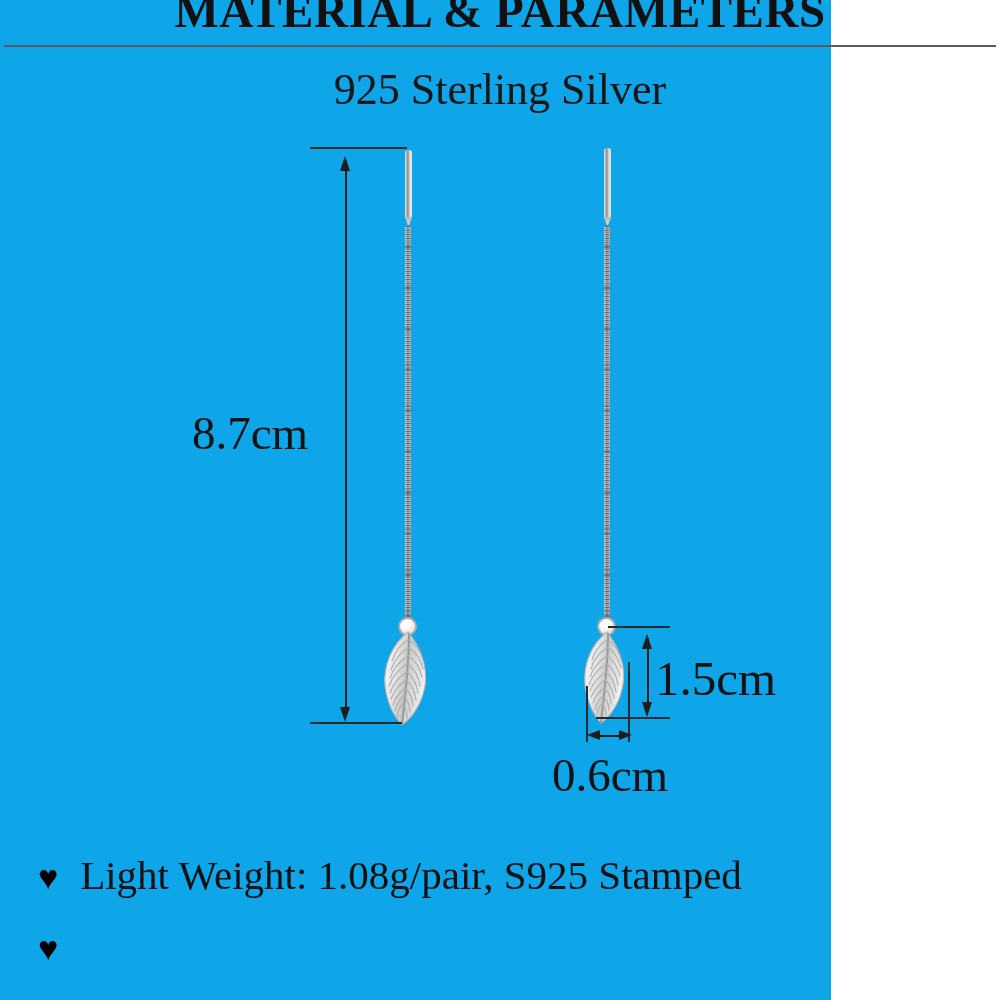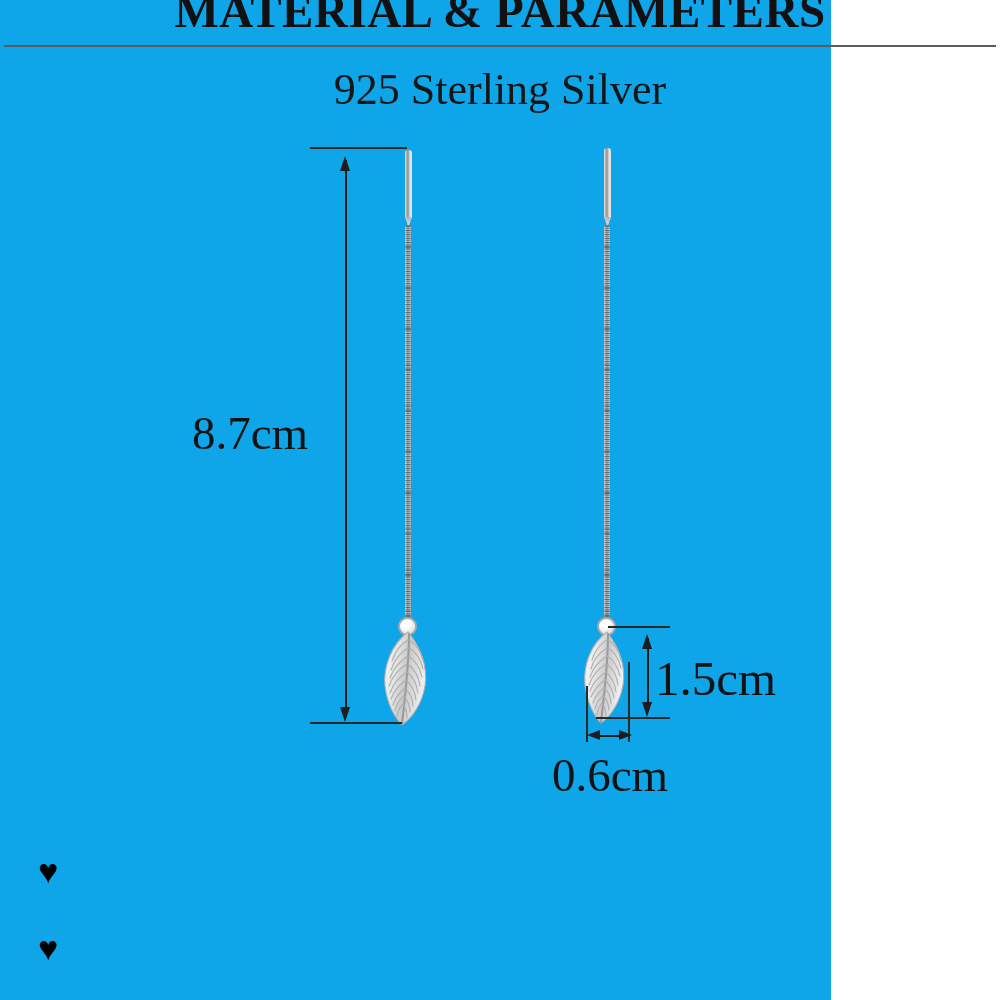--- a/index.html
+++ b/index.html
@@ -312,19 +312,20 @@
     <div class="ext-v" style="left:586px; top:686px; height:56px;"></div>
     <div class="ext-v" style="left:628px; top:662px; height:80px;"></div>
     <div class="dimline-h" style="left:592px; top:735px; width:32px;"></div>
     <div class="arrow-left" style="left:587px; top:730px;"></div>
     <div class="arrow-right" style="left:619px; top:730px;"></div>
     <div class="dim-label big" style="left:552px; top:748px;text-align:center;">0.6cm</div>
   </div>
 
   <div class="feature" style="top:855px;">
     <span class="heart">♥</span>
+    <span class="feature-text">Light Weight: 1.08g/pair, S925 Stamped</span>
   </div>
 
   <div class="feature" style="top:932px;">
     <span class="heart">♥</span>
   </div>
 
 </div>
 
 </body></html>

